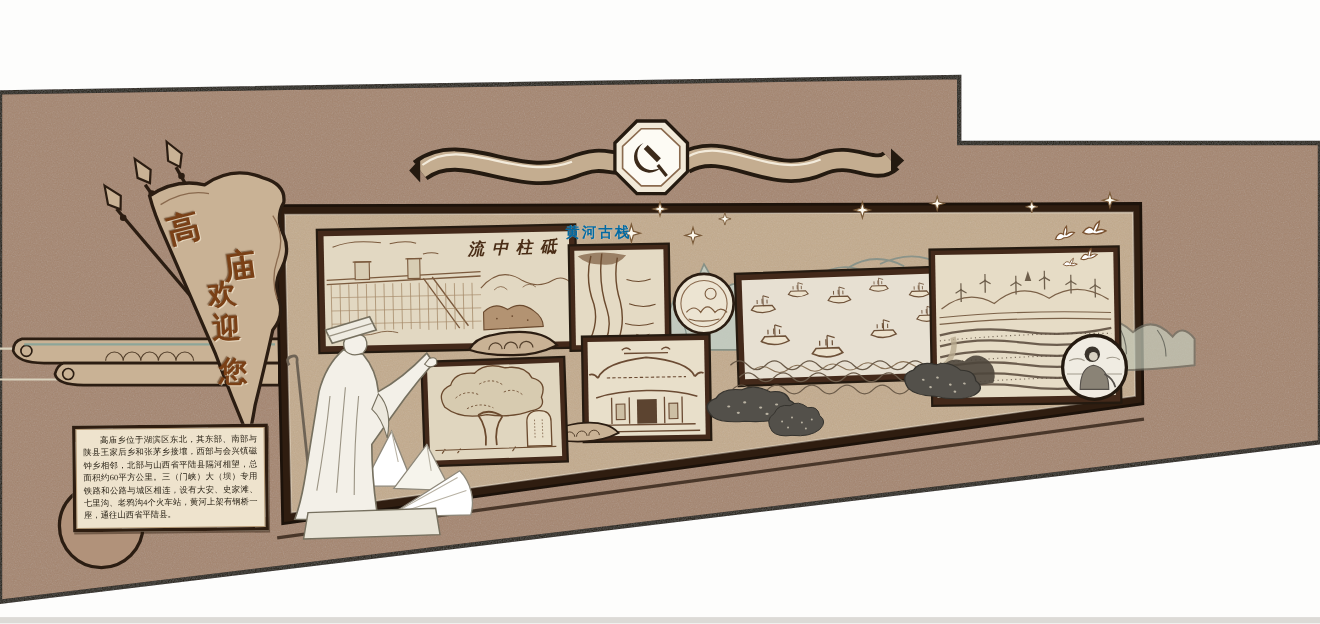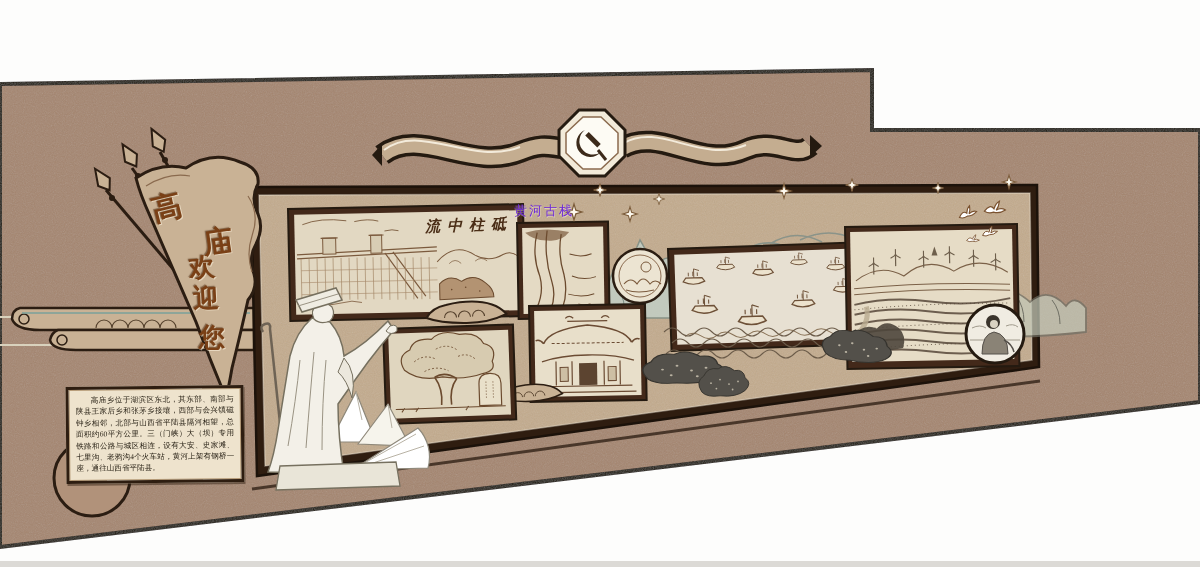--- a/index.html
+++ b/index.html
@@ -4,22 +4,22 @@
 <style>
   html,body{margin:0;padding:0;background:#ffffff;}
   #stage{position:relative;width:1200px;height:567px;overflow:hidden;background:#fdfdfc;
          font-family:"Liberation Sans",sans-serif;}
   #scene{position:absolute;left:0;top:0;z-index:1;}
   .ov{position:absolute;z-index:2;pointer-events:none;}
   .pennant-char{font-family:"Liberation Serif",serif;font-weight:bold;color:#7a4016;
      text-shadow:1px 1px 0 rgba(255,246,225,.55),-1px -1px 1px rgba(70,35,10,.55);}
   #dam-title{font-family:"Liberation Serif",serif;font-style:italic;font-weight:bold;
      font-size:15px;letter-spacing:7px;color:#4a2d16;transform:rotate(-2deg);}
-  #plank-title{font-family:"Liberation Serif",serif;font-weight:normal;font-size:13px;
-     letter-spacing:2px;color:#6d28d9;text-shadow:0.5px 0.5px 0 rgba(255,250,235,.5);}
+  #plank-title{font-family:"Liberation Serif",serif;font-weight:bold;font-size:13px;
+     letter-spacing:2px;color:#0369a1;text-shadow:0.5px 0.5px 0 rgba(255,250,235,.5);}
   #intro-panel{left:66px;top:386px;width:178px;background:#eee3cd;border:3px solid #2e1d10;
      box-shadow:inset 0 0 0 1px #b59a76,1px 2px 0 rgba(40,25,12,.45);transform:rotate(-0.6deg);
      padding:5px 7px 6px 7px;box-sizing:border-box;}
   #intro-text{font-family:"Liberation Serif",serif;font-size:7.6px;line-height:1.5;
      color:#241d12;text-align:justify;text-indent:2em;}
   #watermark{left:178px;top:240px;width:960px;font-family:"Liberation Serif",serif;
      font-size:58px;font-weight:bold;letter-spacing:5px;white-space:nowrap;z-index:3;
      color:rgba(190,175,160,0.30);
      text-shadow:1.5px 1.5px 0 rgba(255,255,255,.55),-1.5px -1.5px 0 rgba(80,55,35,.5);}
   .bottom-strip{position:absolute;left:0;top:561px;width:1200px;height:6px;

